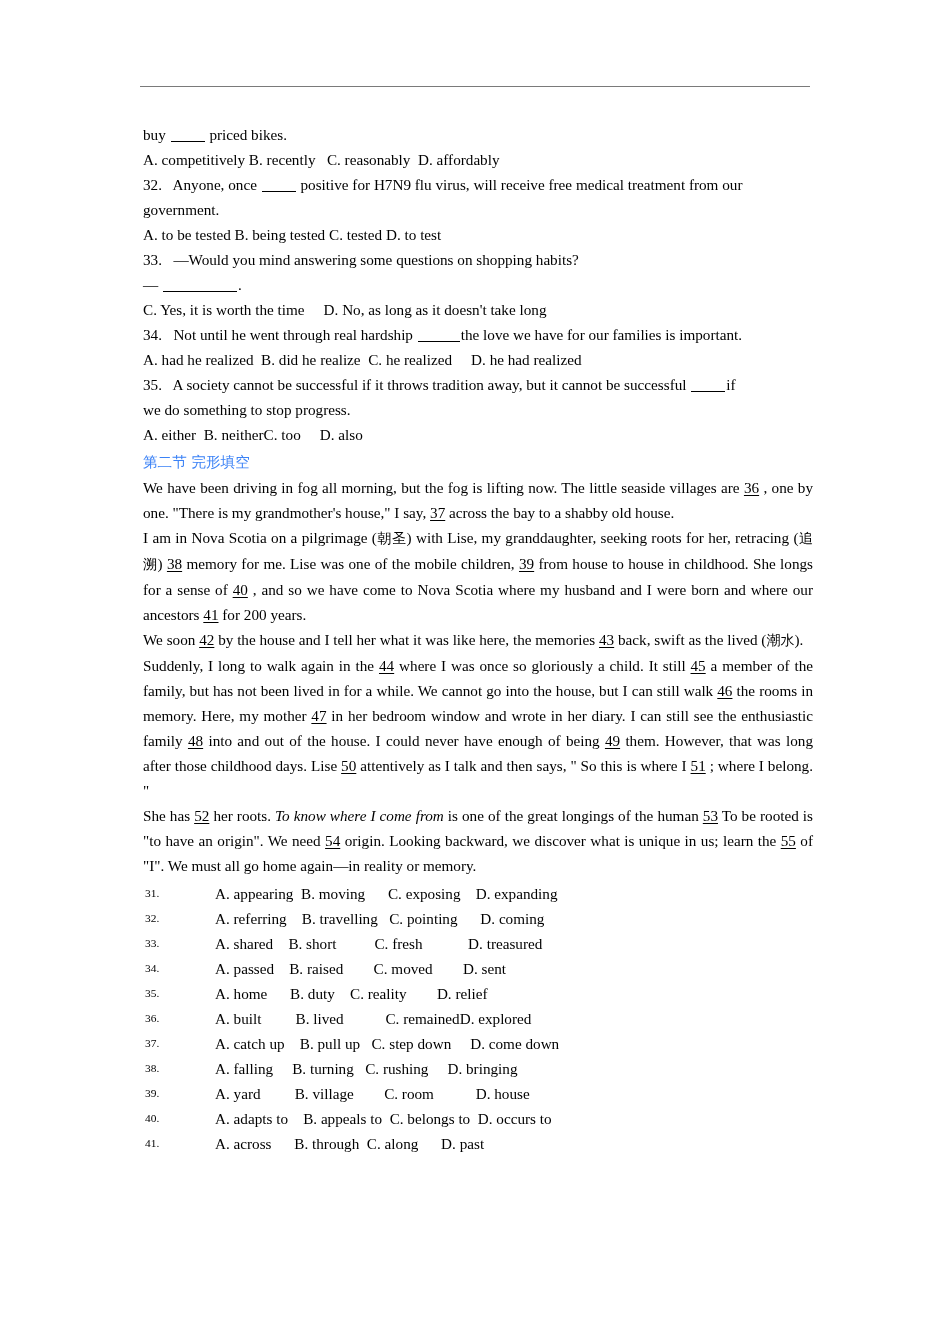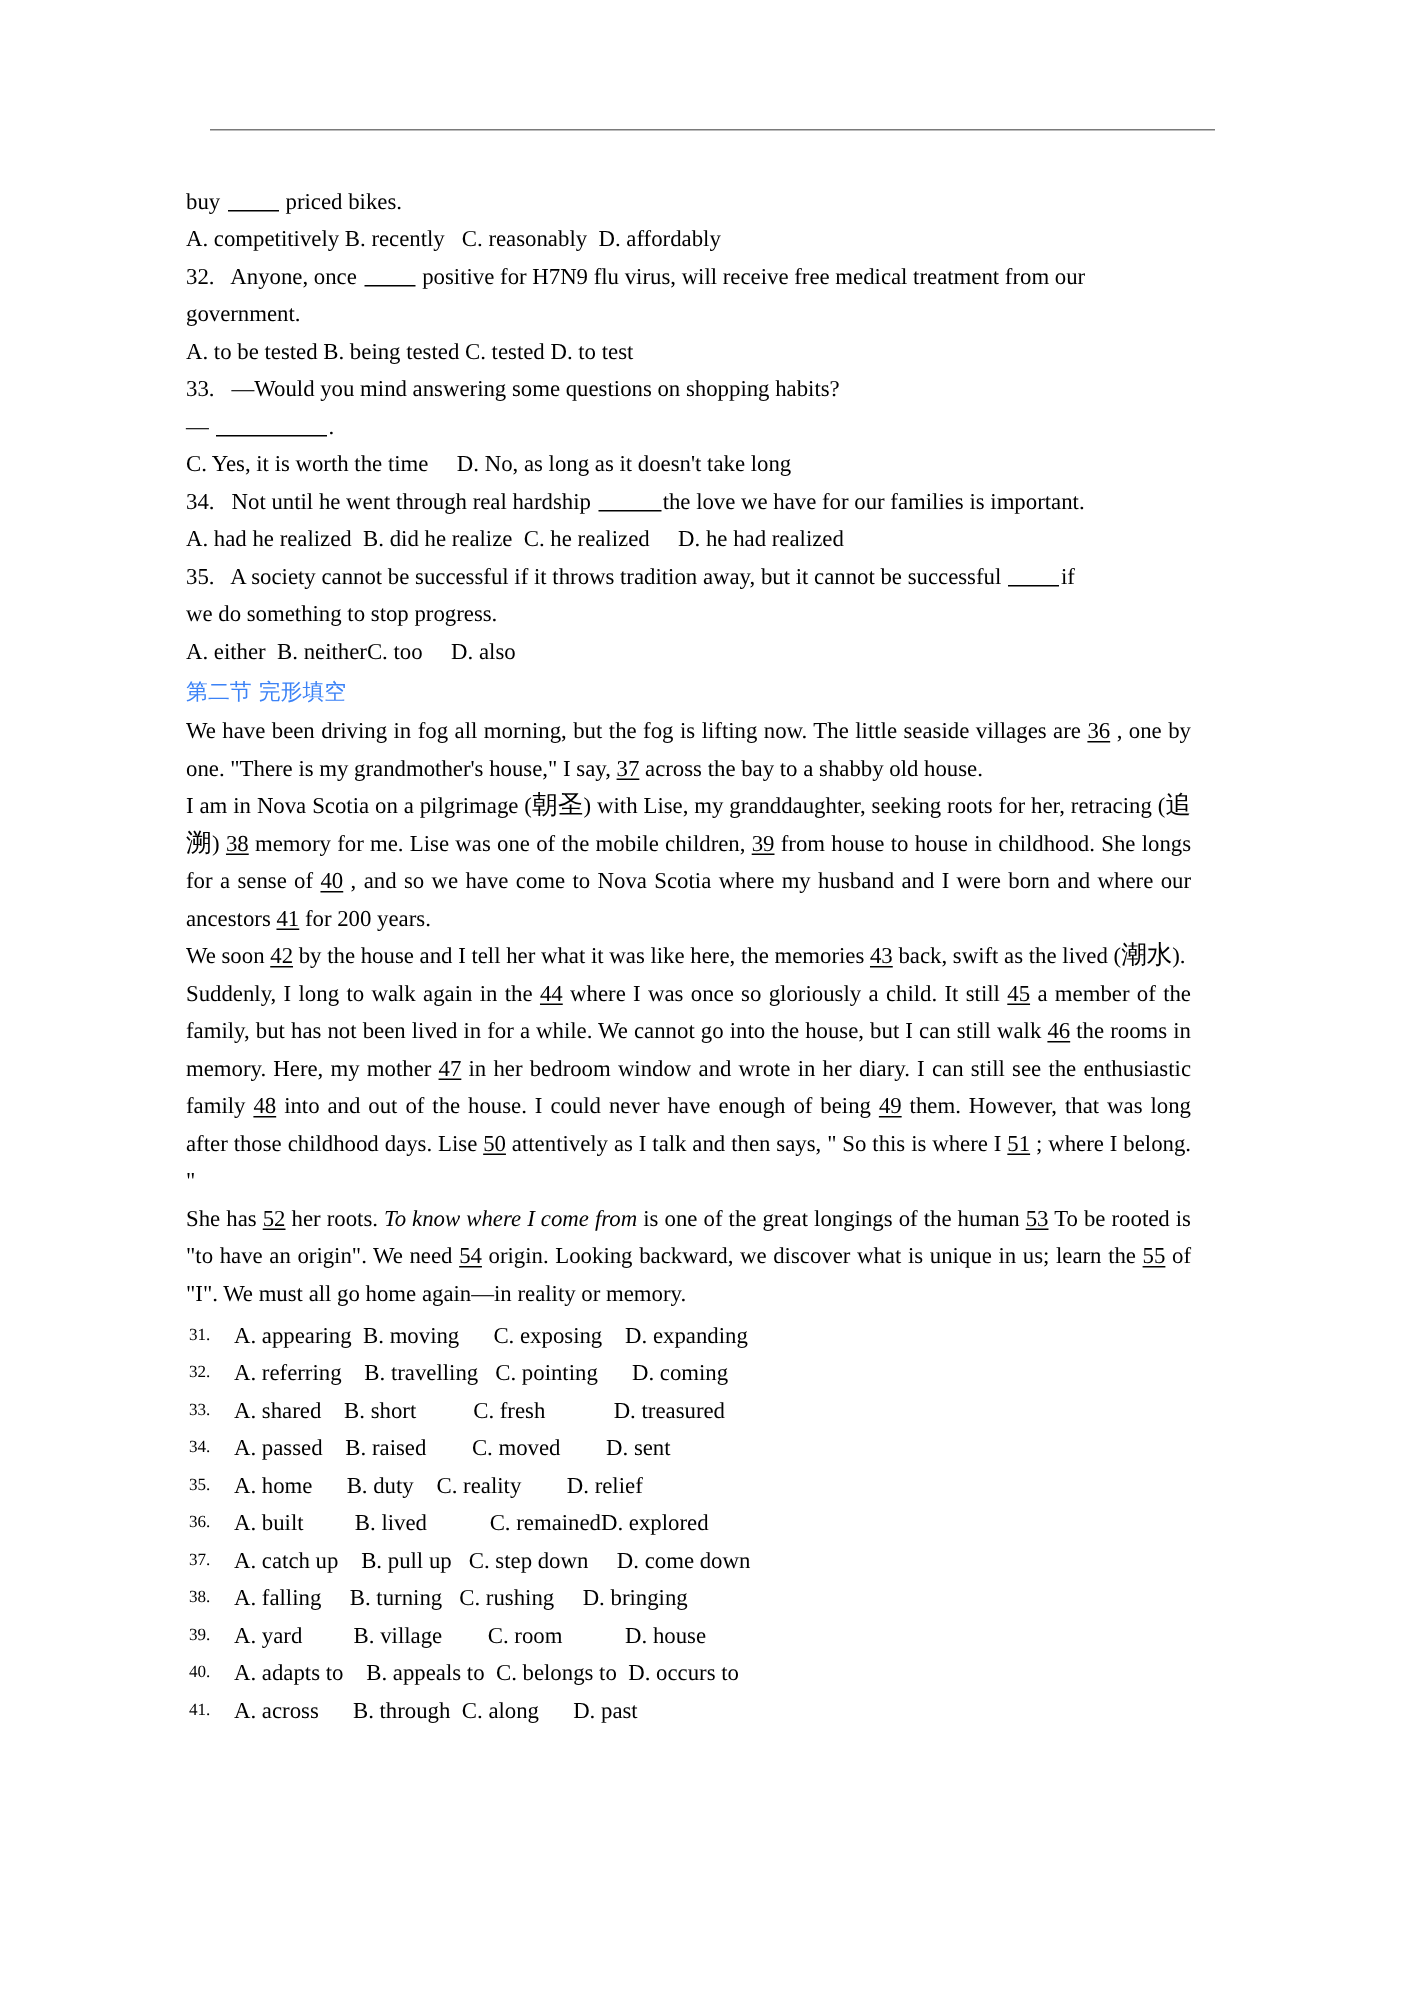--- a/index.html
+++ b/index.html
@@ -19,21 +19,21 @@
   .top-rule {
     position: absolute;
     left: 140px;
     top: 86px;
     width: 670px;
     height: 0;
     border-top: 1.4px solid #7a7a7a;
   }
   .body-block {
     position: absolute;
-    left: 124px;
+    left: 143px;
     top: 122px;
     width: 670px;
   }
 
   
   .qline {
     font-size: 15.2px;
     line-height: 25px;
     text-align: left;
     white-space: pre-wrap;
@@ -86,34 +86,35 @@
     text-justify: inter-word;
     margin: 0;
     text-indent: 0;
   }
   .para .num {
     text-decoration: underline;
     text-underline-offset: 2px;
   }
   .para .zh {
     font-family: "DejaVu Sans", "Liberation Sans", sans-serif;
-    font-size: 17px;
+    font-size: 14px;
   }
   .para em {
   }
 
   
   .opts {
     margin-top: 3px;
   }
   .opt-row {
     display: flex;
     align-items: center;
     line-height: 25px;
     white-space: pre;
+    gap: 40px;
   }
   .opt-num {
     flex: 0 0 30px;
     font-size: 11.4px;
     text-align: left;
     padding-left: 2px;
     color: #000;
   }
   .opt-text {
     font-size: 15.2px;

